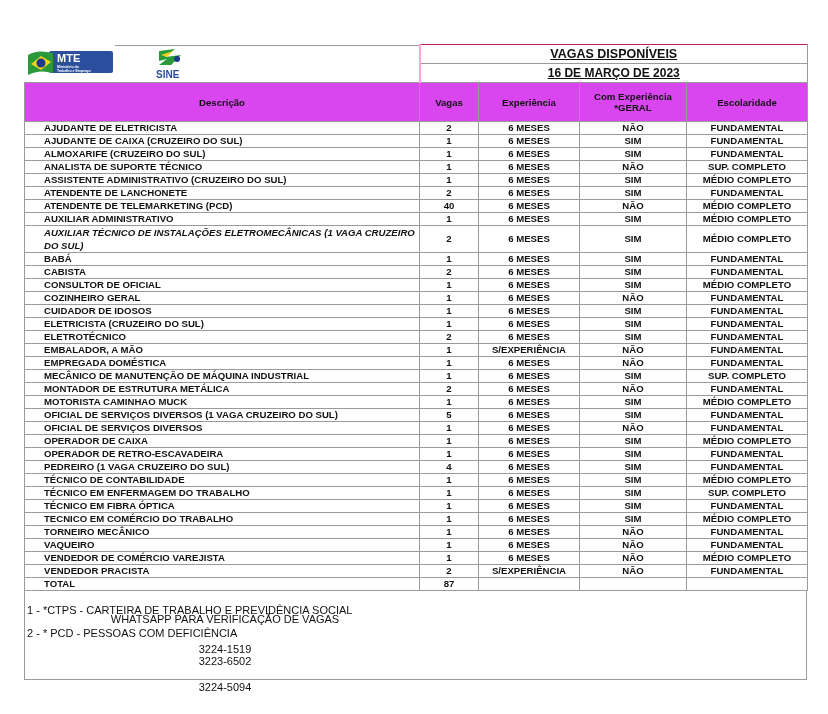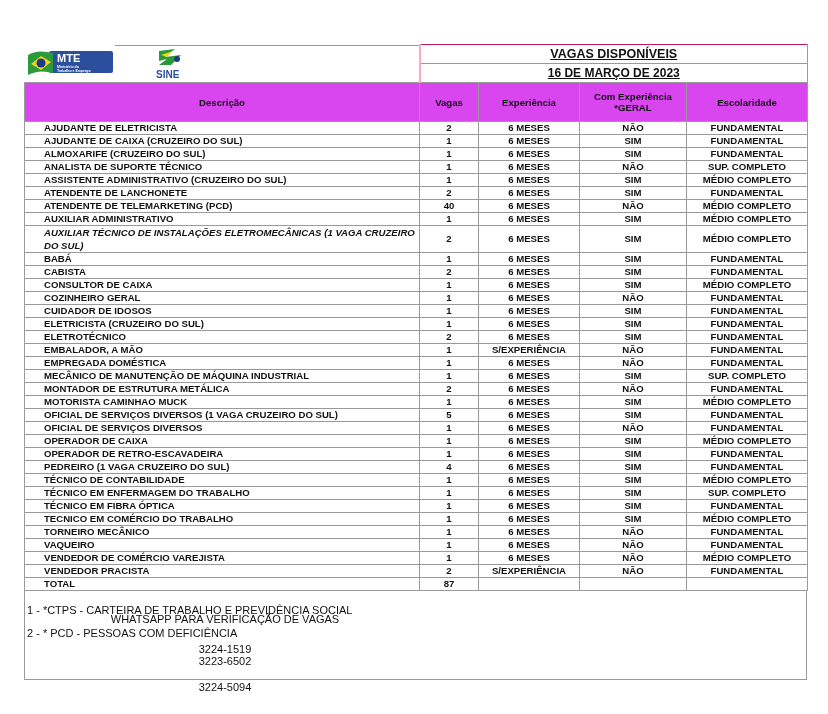--- a/index.html
+++ b/index.html
@@ -138,21 +138,21 @@
           <td class="c">FUNDAMENTAL</td>
         </tr>
         <tr>
           <td class="desc">CABISTA</td>
           <td class="c">2</td>
           <td class="c">6 MESES</td>
           <td class="c">SIM</td>
           <td class="c">FUNDAMENTAL</td>
         </tr>
         <tr>
-          <td class="desc">CONSULTOR DE CAIXA</td>
+          <td class="desc">CONSULTOR DE OFICIAL</td>
           <td class="c">1</td>
           <td class="c">6 MESES</td>
           <td class="c">SIM</td>
           <td class="c">MÉDIO COMPLETO</td>
         </tr>
         <tr>
           <td class="desc">COZINHEIRO GERAL</td>
           <td class="c">1</td>
           <td class="c">6 MESES</td>
           <td class="c">NÃO</td>

